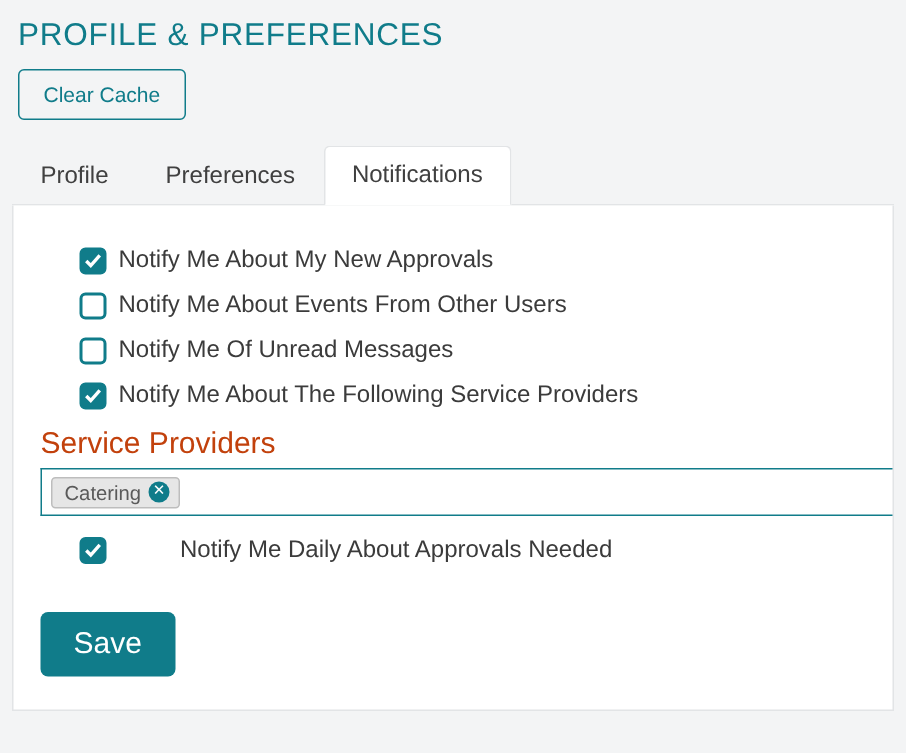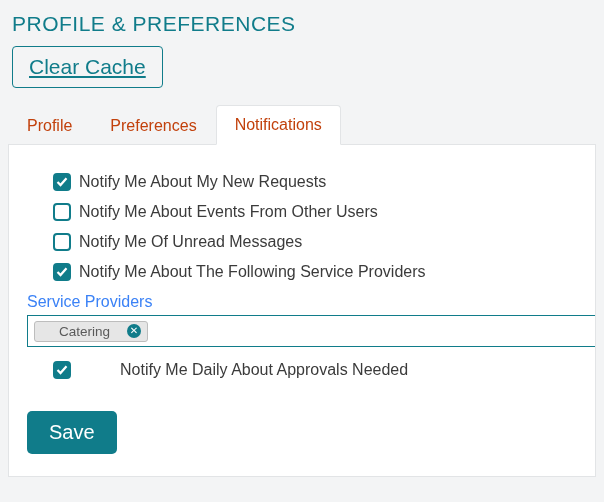--- a/index.html
+++ b/index.html
@@ -16,35 +16,34 @@
     font-weight: 500;
     letter-spacing: 0.5px;
     margin: 4px 0 10px 4px;
   }
   .clear-cache-btn {
     display: inline-block;
     border: 1px solid #107c8a;
     color: #107c8a;
     background: #f3f4f5;
     padding: 8px 16px;
-    font-size: 21px;
+    font-size: 14px;
     border-radius: 4px;
     cursor: pointer;
     margin: 0 0 16px 4px;
-    text-decoration: underline;
   }
   .tabbar {
     display: flex;
     align-items: flex-end;
     border-bottom: 1px solid #e2e4e6;
     margin-bottom: 0;
   }
   .tab {
     padding: 10px 18px;
-    color: #c2410c;
+    color: #404040;
     font-size: 16px;
     cursor: pointer;
     border: 1px solid transparent;
     border-bottom: none;
     position: relative;
     bottom: -1px;
   }
   .tab.active {
     background: #fff;
     border: 1px solid #e2e4e6;
@@ -87,44 +86,44 @@
   }
   .checkbox svg {
     display: none;
     width: 12px;
     height: 12px;
     stroke: #fff;
     stroke-width: 3;
     fill: none;
   }
   .sp-label {
-    font-size: 16px;
-    color: #3b82f6;
+    font-size: 20px;
+    color: #c2410c;
     margin: 6px 0 4px 18px;
   }
   .tagbox {
     border: 1px solid #107c8a;
     border-right: none;
     margin-left: 18px;
     padding: 4px 6px;
     min-height: 32px;
     display: flex;
     align-items: center;
     gap: 6px;
   }
   .tag {
     background: #e6e6e6;
     border: 1px solid #bdbdbd;
     border-radius: 3px;
-    padding: 2px 6px 2px 24px;
+    padding: 2px 6px 2px 8px;
     display: inline-flex;
     align-items: center;
     font-size: 13.5px;
     color: #5a5a5a;
-    gap: 17px;
+    gap: 5px;
   }
   .tag-remove {
     width: 14px;
     height: 14px;
     border-radius: 50%;
     background: #107c8a;
     color: #fff;
     display: inline-flex;
     align-items: center;
     justify-content: center;
@@ -161,21 +160,21 @@
 <div class="panel">
   <div class="panel-inner">
 
 
     <div class="check-row">
       <span class="checkbox checked">
         <svg viewBox="0 0 16 16">
             <polyline points="2,8 6,12 14,3"></polyline>
           </svg>
       </span>
-      <span>Notify Me About My New Requests</span>
+      <span>Notify Me About My New Approvals</span>
     </div>
 
     <div class="check-row">
       <span class="checkbox">
         
       </span>
       <span>Notify Me About Events From Other Users</span>
     </div>
 
     <div class="check-row">

